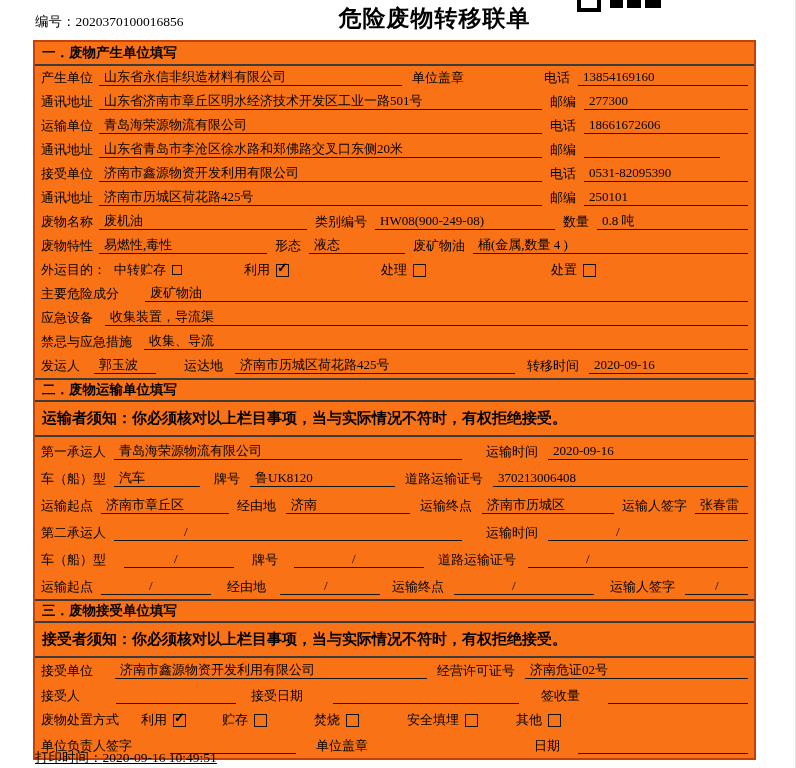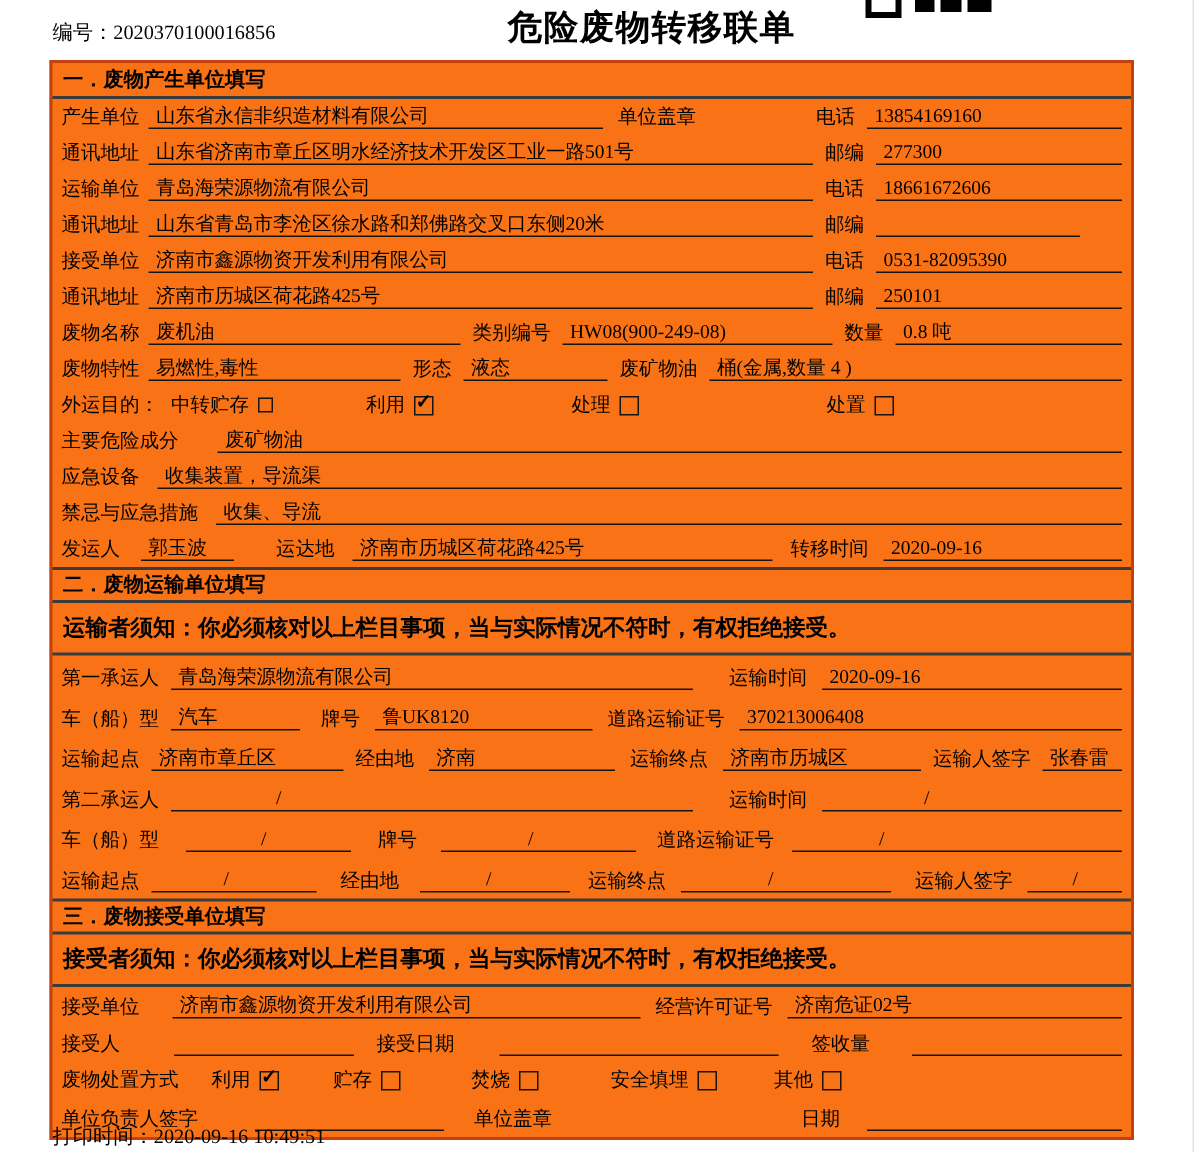--- a/index.html
+++ b/index.html
@@ -51,21 +51,21 @@
   .u.fill{flex:1;}
   .opt{display:inline-flex;align-items:center;}
   .cb{
     display:inline-block;width:11px;height:11px;border:1.5px solid #141414;
     margin-left:6px;position:relative;top:0px;box-sizing:content-box;flex:none;
   }
   .cb.checked::after{
     content:"\2713";position:absolute;left:0px;top:-4px;
     font-size:13px;font-weight:bold;line-height:1;
   }
-  .footer{position:absolute;left:35px;top:749px;font-size:13.5px;white-space:nowrap;}
+  .footer{position:absolute;left:35px;top:749px;font-size:13.5px;white-space:nowrap;text-decoration:underline;}
 </style>
 </head>
 <body>
 
 <div class="page">
 
   <div class="serial"><span>编号：</span><span>2020370100016856</span></div>
   <div class="doc-title">危险废物转移联单</div>
   <div class="qr">
     <span class="q1"></span>

